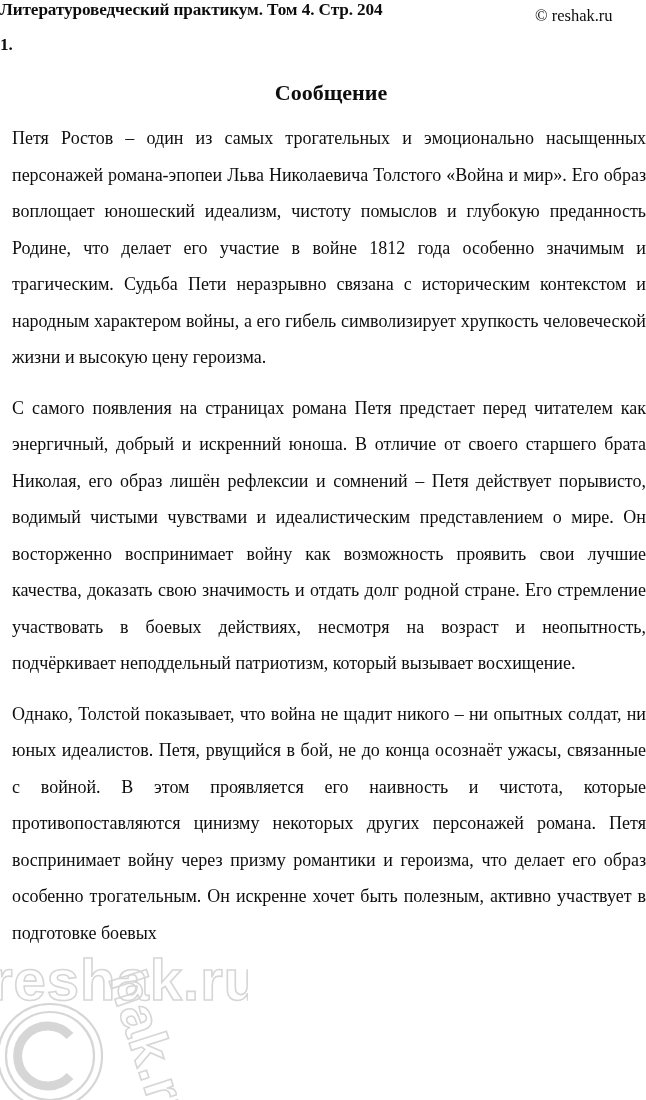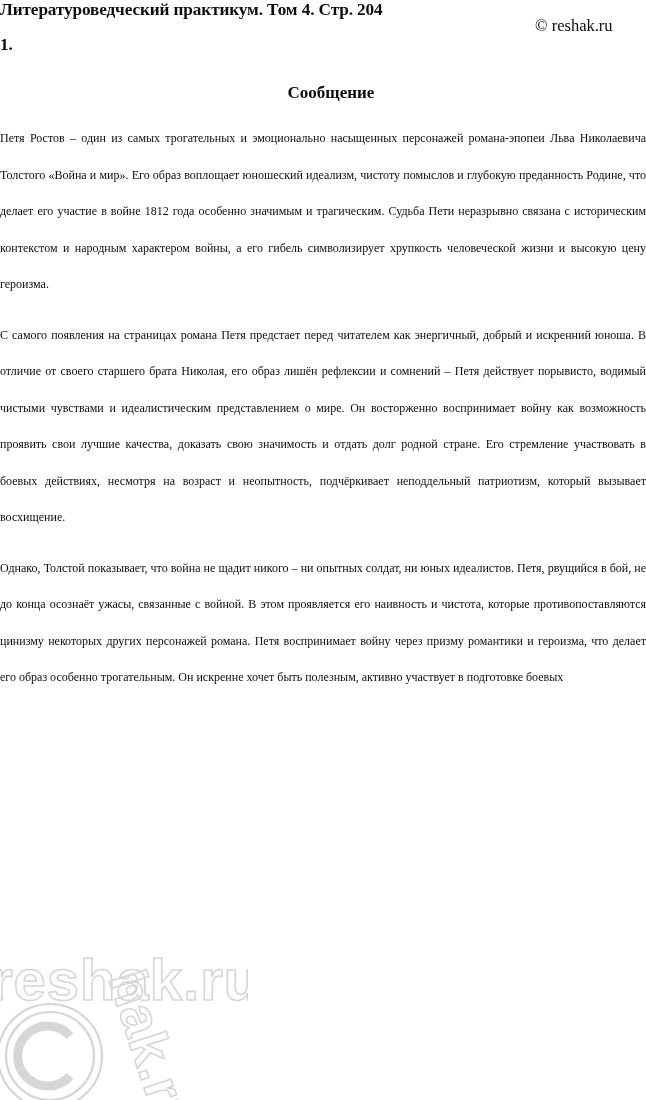--- a/index.html
+++ b/index.html
@@ -47,21 +47,21 @@
   .header-title {
     font-weight: bold;
     font-size: 17.2px;
     line-height: 20px;
     letter-spacing: -0.1px;
     white-space: nowrap;
   }
   .header-copyright {
     position: absolute;
     left: 535px;
-    top: 16px;
+    top: 6px;
     font-size: 16.5px;
     line-height: 20px;
     white-space: nowrap;
   }
 
   
   .content {
     position: absolute;
     left: 0;
     top: 34px;
@@ -70,36 +70,36 @@
   }
   .item-number {
     font-weight: bold;
     font-size: 17.2px;
     line-height: 22px;
     margin: 0 0 24px 0;
   }
   .doc-heading {
     text-align: center;
     font-weight: bold;
-    font-size: 17px;
+    font-size: 22px;
     line-height: 26px;
     margin: 0 0 14px 16px;
   }
   .doc-subheading {
     text-align: center;
     font-weight: bold;
     font-size: 17.2px;
     line-height: 26px;
     margin: 0 0 18px 0;
   }
   p.para {
-    margin: 0 0 14px 0;
+    margin: 0 0 14px 12px;
     text-align: justify;
     text-justify: inter-word;
-    font-size: 12px;
+    font-size: 18px;
     line-height: 36.5px;
     hyphens: none;
   }
   p.para:last-child { margin-bottom: 0; }
 </style>
 </head>
 <body>
 
 <div class="page">
 

